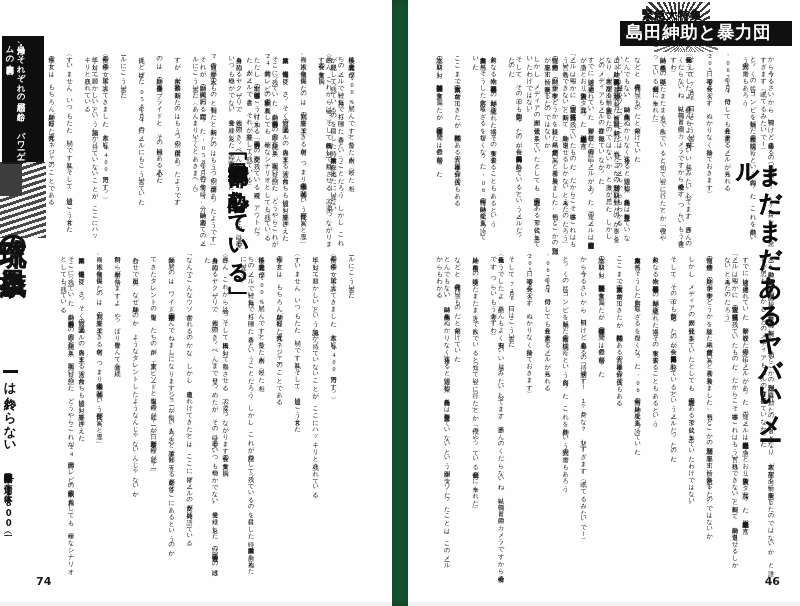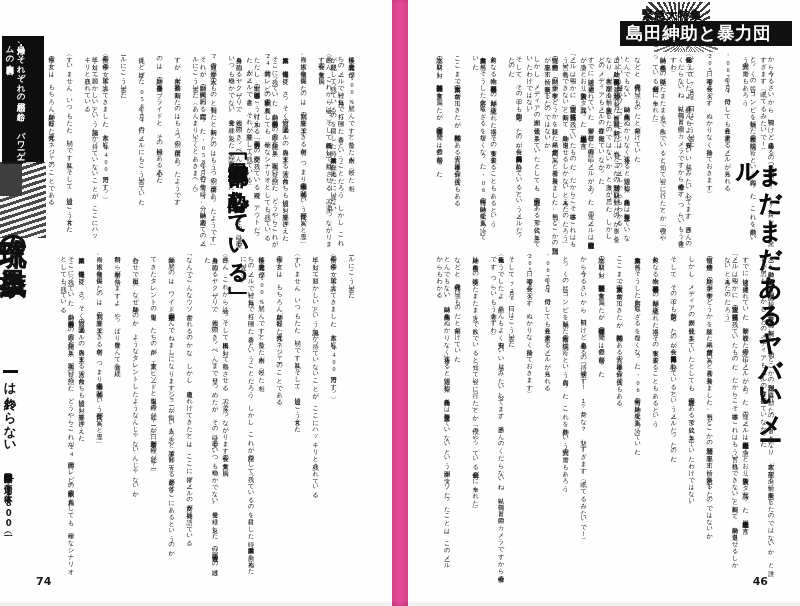--- a/index.html
+++ b/index.html
@@ -7,21 +7,21 @@
     padding: 0;
     background: #ffffff;
   }
   body {
     font-family: "Liberation Serif", "DejaVu Serif", serif;
   }
   #page {
     position: relative;
     width: 800px;
     height: 606px;
-    background: #ec4899;
+    background: #14532d;
     overflow: hidden;
   }
 
   
   .vt {
     writing-mode: vertical-rl;
     text-orientation: upright;
     -webkit-writing-mode: vertical-rl;
     line-height: 1.12;
     letter-spacing: 0.02em;
@@ -73,21 +73,21 @@
   }
   .feature-title {
     position: absolute;
     left: 6px; top: 20px;
     width: 166px;
     color: #ffffff;
     font-size: 17.5px;
     font-weight: bold;
     letter-spacing: .6px;
     line-height: 23px;
-    font-family: Liberation Serif, serif;
+    font-family: Liberation Mono, monospace;
     white-space: nowrap;
   }
 
   
   #right-headline {
     position: absolute;
     right: 18px; top: 148px;
     height: 300px;
   }
   #right-headline .vt {
@@ -250,21 +250,21 @@
   
   .folio {
     position: absolute;
     bottom: 18px;
     font-size: 11px;
     font-weight: bold;
     color: #1a1a1a;
     font-family: "DejaVu Sans", "Liberation Sans", sans-serif;
   }
   #folio-left  { left: 36px; }
-  #folio-right { right: 32px; margin-top: 8px; }
+  #folio-right { right: 20px; margin-top: 8px; }
 
   
   #gutter {
     position: absolute;
     left: 392px; top: 0;
     width: 16px; height: 606px;
     background: linear-gradient(to right,
       rgba(0,0,0,.10), rgba(0,0,0,.02) 45%,
       rgba(0,0,0,.02) 55%, rgba(0,0,0,.10));
   }

